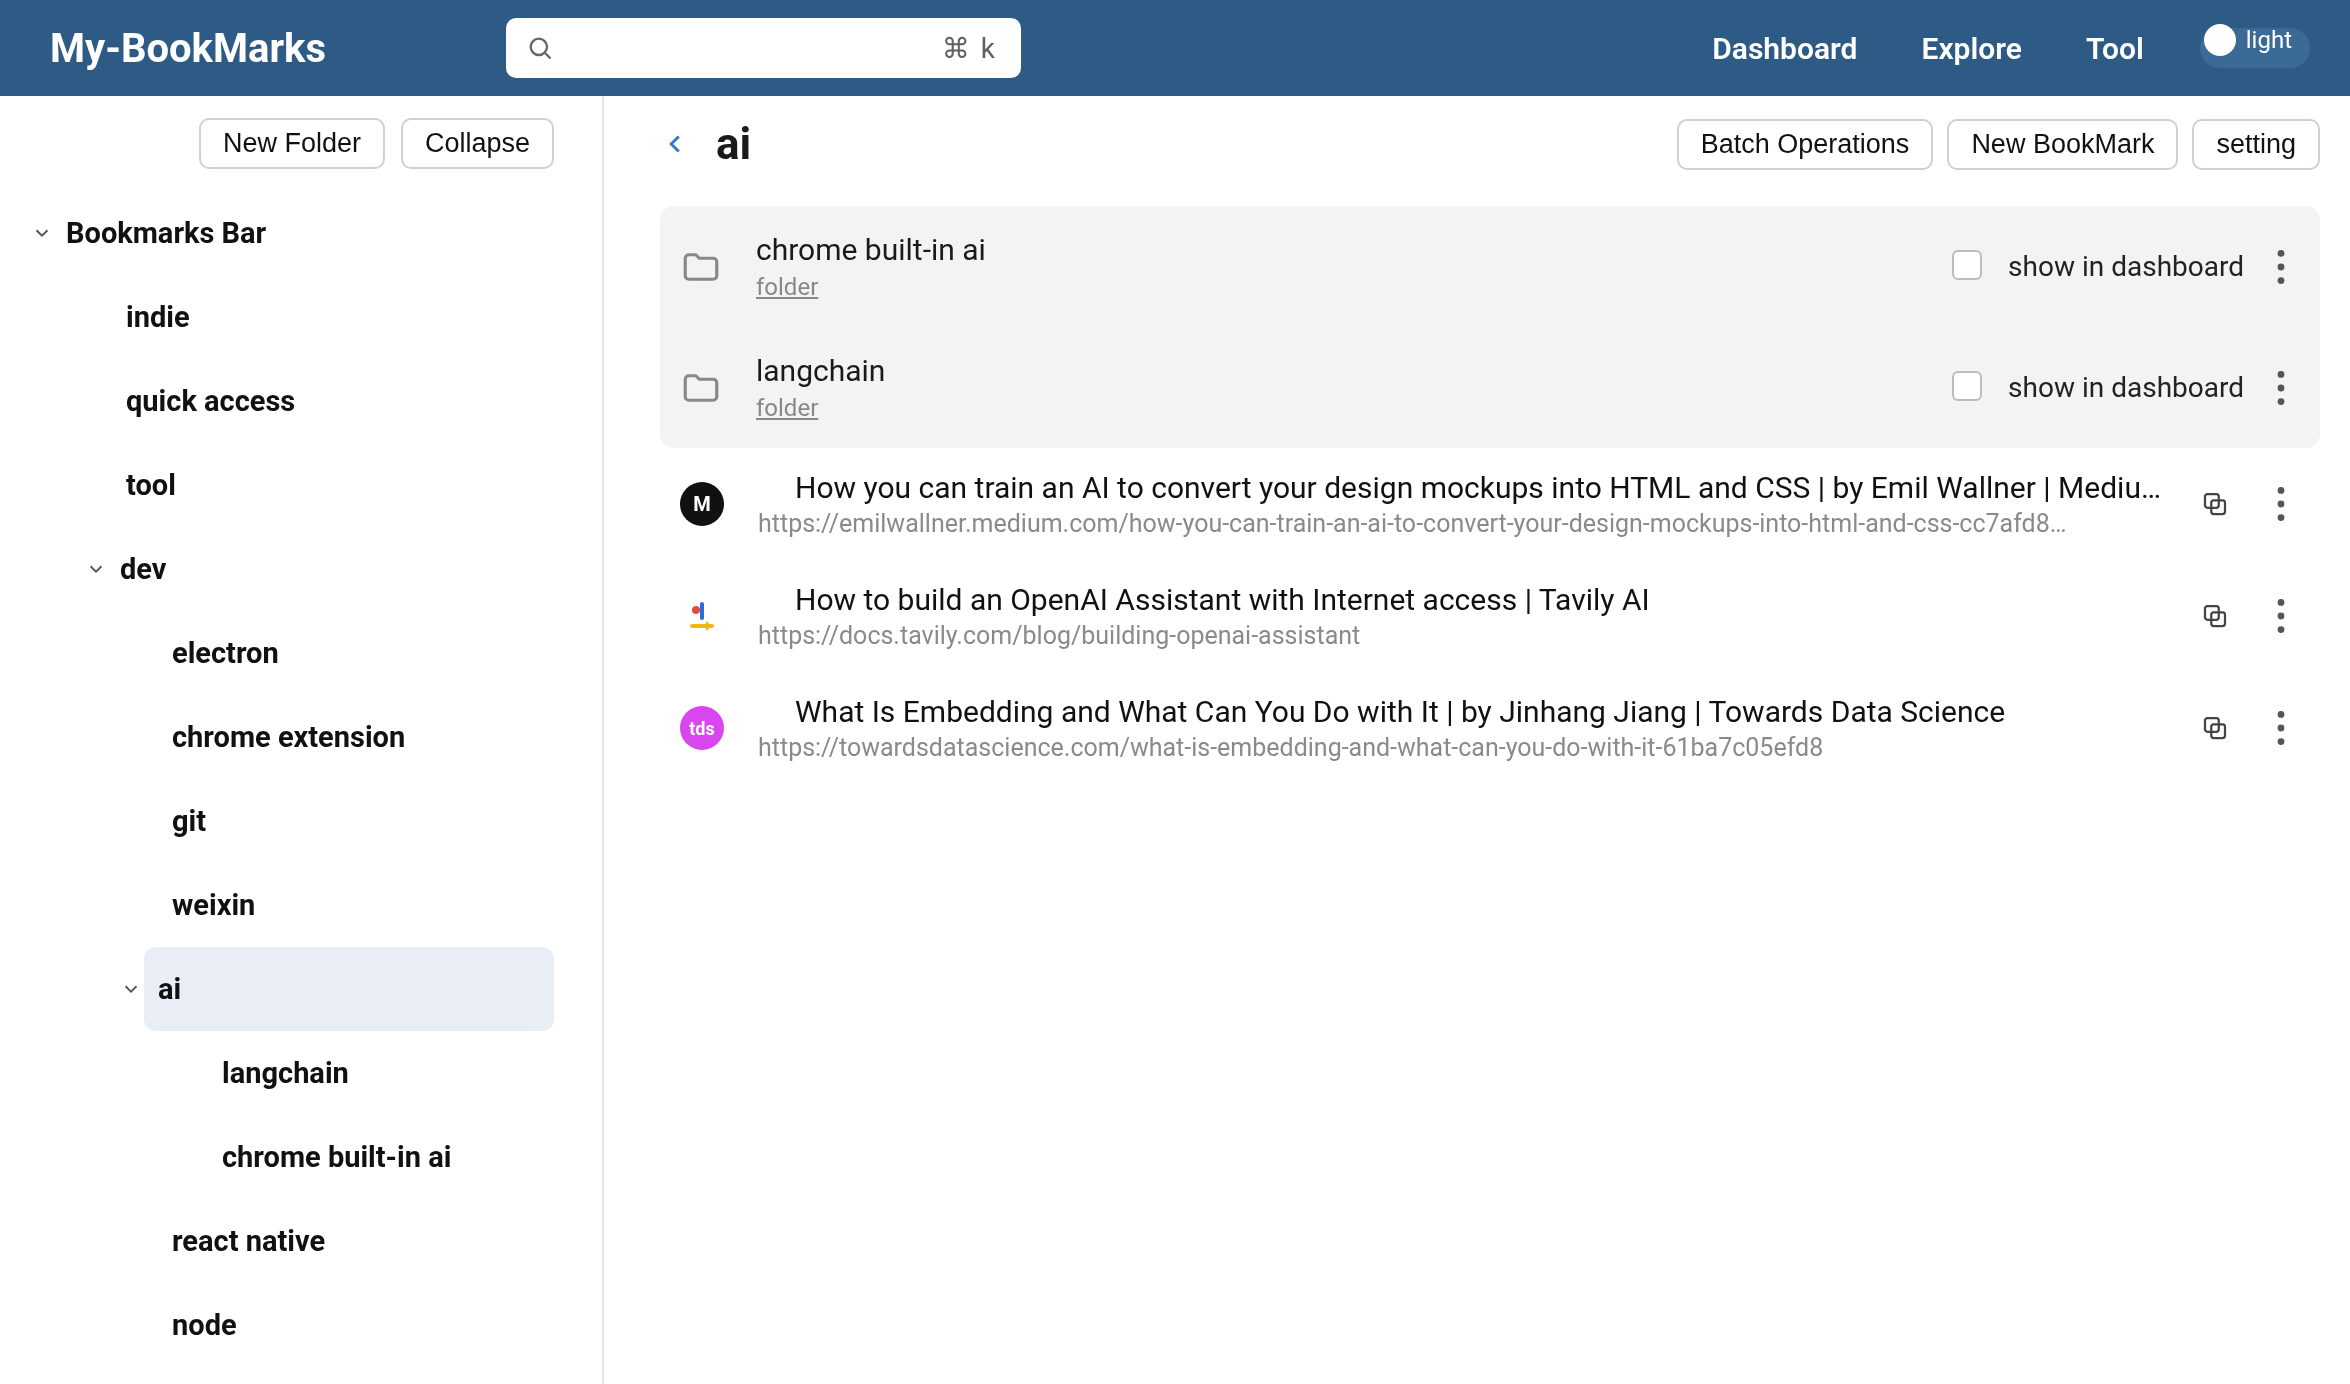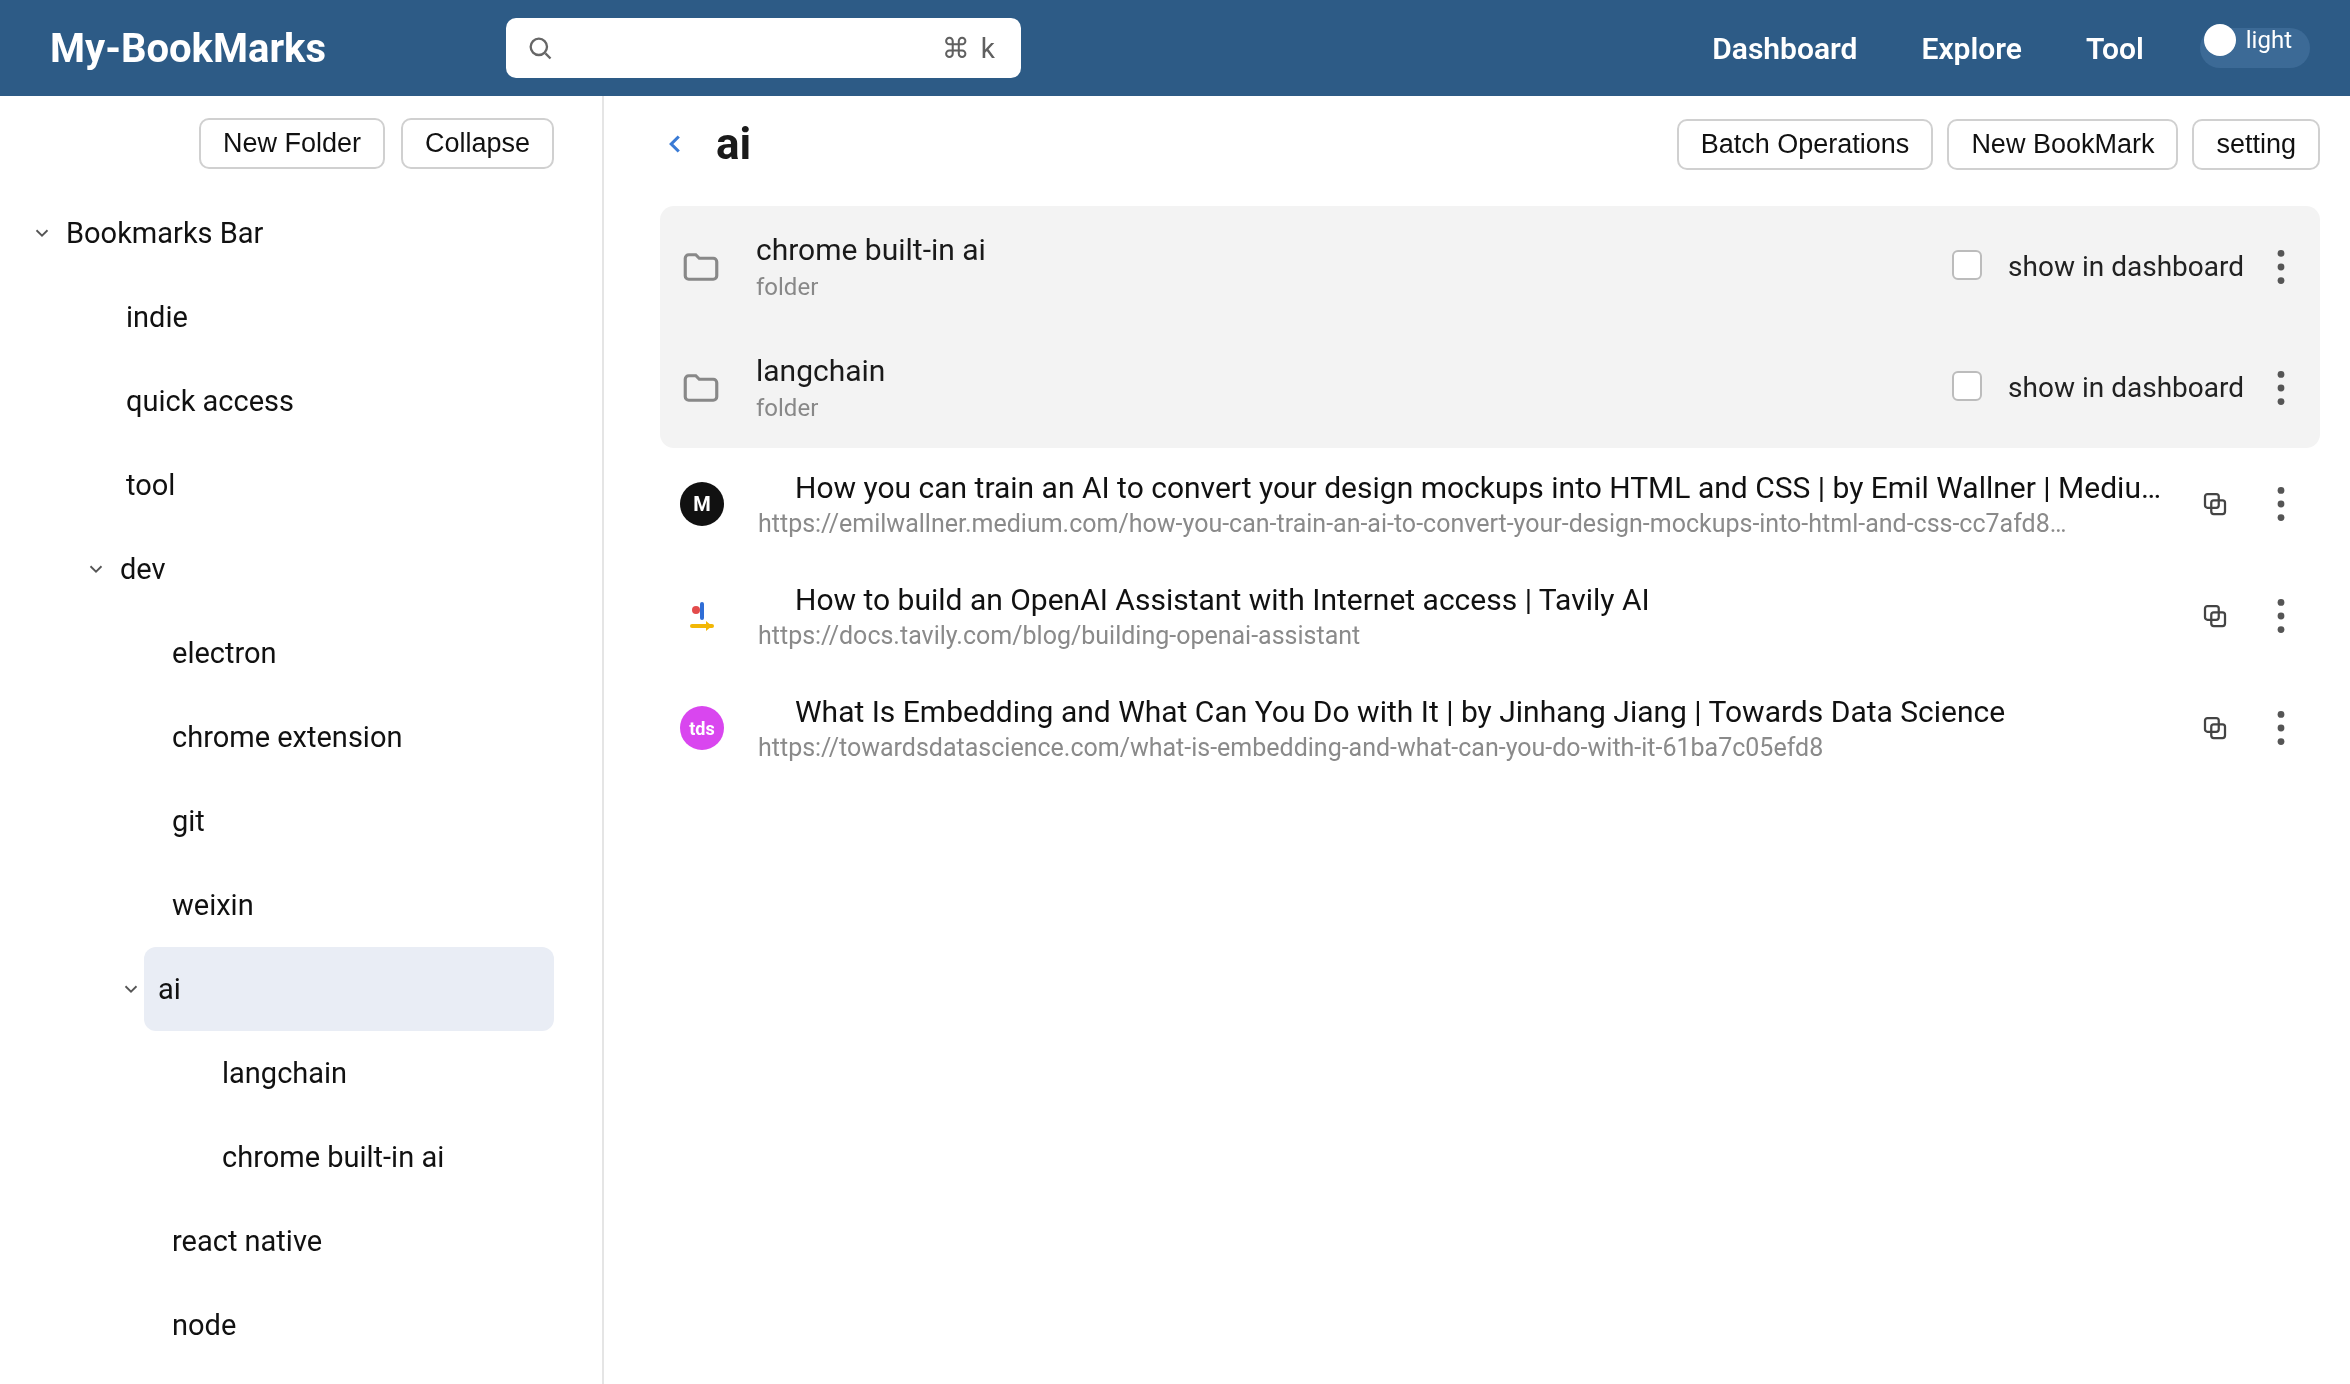--- a/index.html
+++ b/index.html
@@ -88,21 +88,21 @@
   .btn {
     display:inline-flex; align-items:center;
     border: 2px solid #d0d0d0;
     background:#fff;
     border-radius: 10px;
     padding: 8px 22px;
     font-size: 27px;
     color:#111;
     cursor:pointer;
   }
-  .tree { padding-top: 12px; }
+  .tree { padding-top: 12px; font-weight: bold; }
   .tree-row {
     display:flex; align-items:center;
     height: 84px;
     font-size: 29px;
     color:#111;
     cursor:pointer;
     border-radius: 12px;
     margin: 0 48px 0 8px;
   }
   .tree-row.depth0 { padding-left: 10px; }
@@ -144,21 +144,21 @@
     background:#f3f3f3;
     padding: 26px 28px 26px 20px;
     gap: 34px;
   }
   .folder-row + .folder-row { border-top: none; }
   .folder-row:first-child { border-top-left-radius:14px; border-top-right-radius:14px; }
   .folder-row:last-of-type.folder-row { border-bottom-left-radius:14px; border-bottom-right-radius:14px; }
   .folder-icon { color:#888; flex:0 0 auto; }
   .folder-text { display:flex; flex-direction:column; gap:6px; }
   .folder-name { font-size:30px; }
-  .folder-type { font-size:24px; color:#888; }
+  .folder-type { font-size:24px; color:#888;text-decoration:underline; }
   .folder-right { margin-left:auto; display:flex; gap:26px; }
   .checkbox {
     width:30px; height:30px; border:2px solid #bcbcbc; border-radius:6px; background:#fff;
   }
   .show-label { font-size:28px; color:#222; }
   .kebab { color:#555; cursor:pointer; padding:0 6px; }
   .bm-row {
     display:flex; align-items:center;
     padding: 22px 28px 22px 20px;
     gap: 34px;

